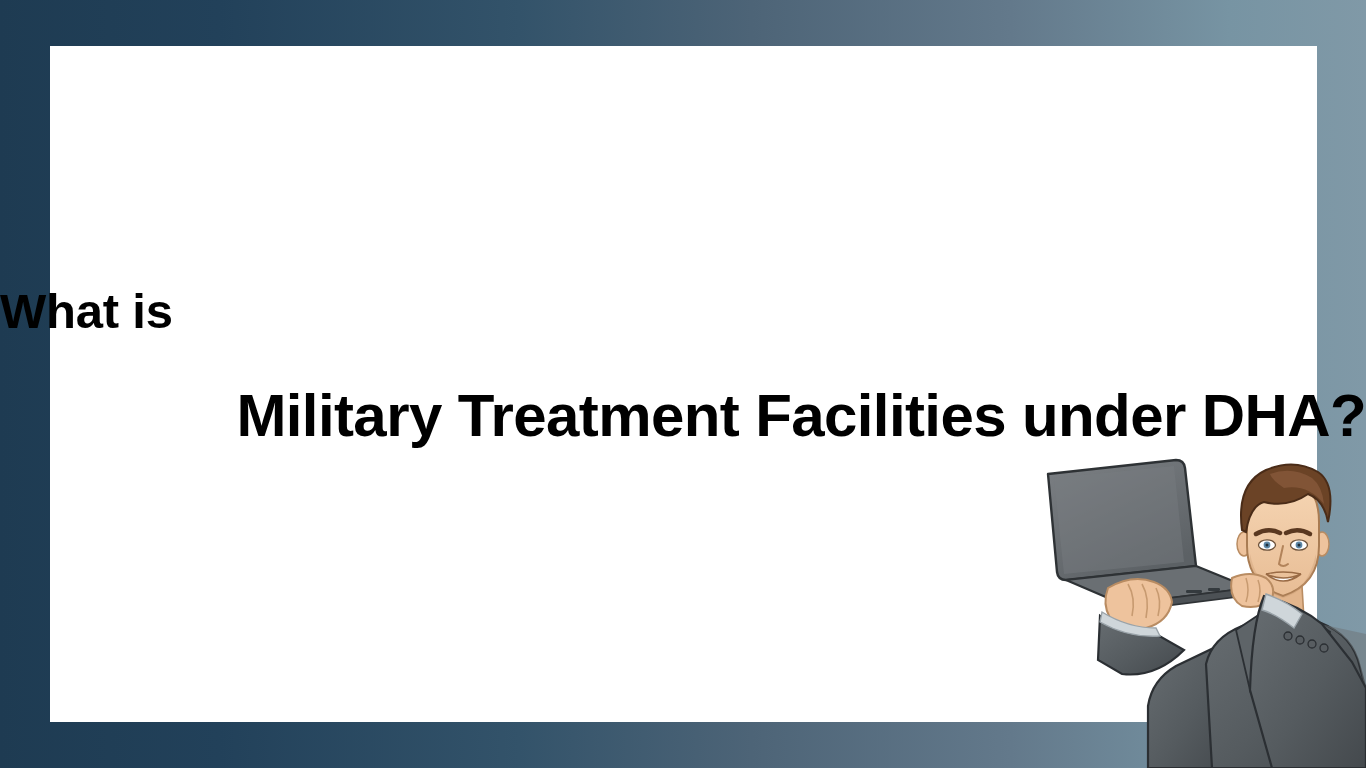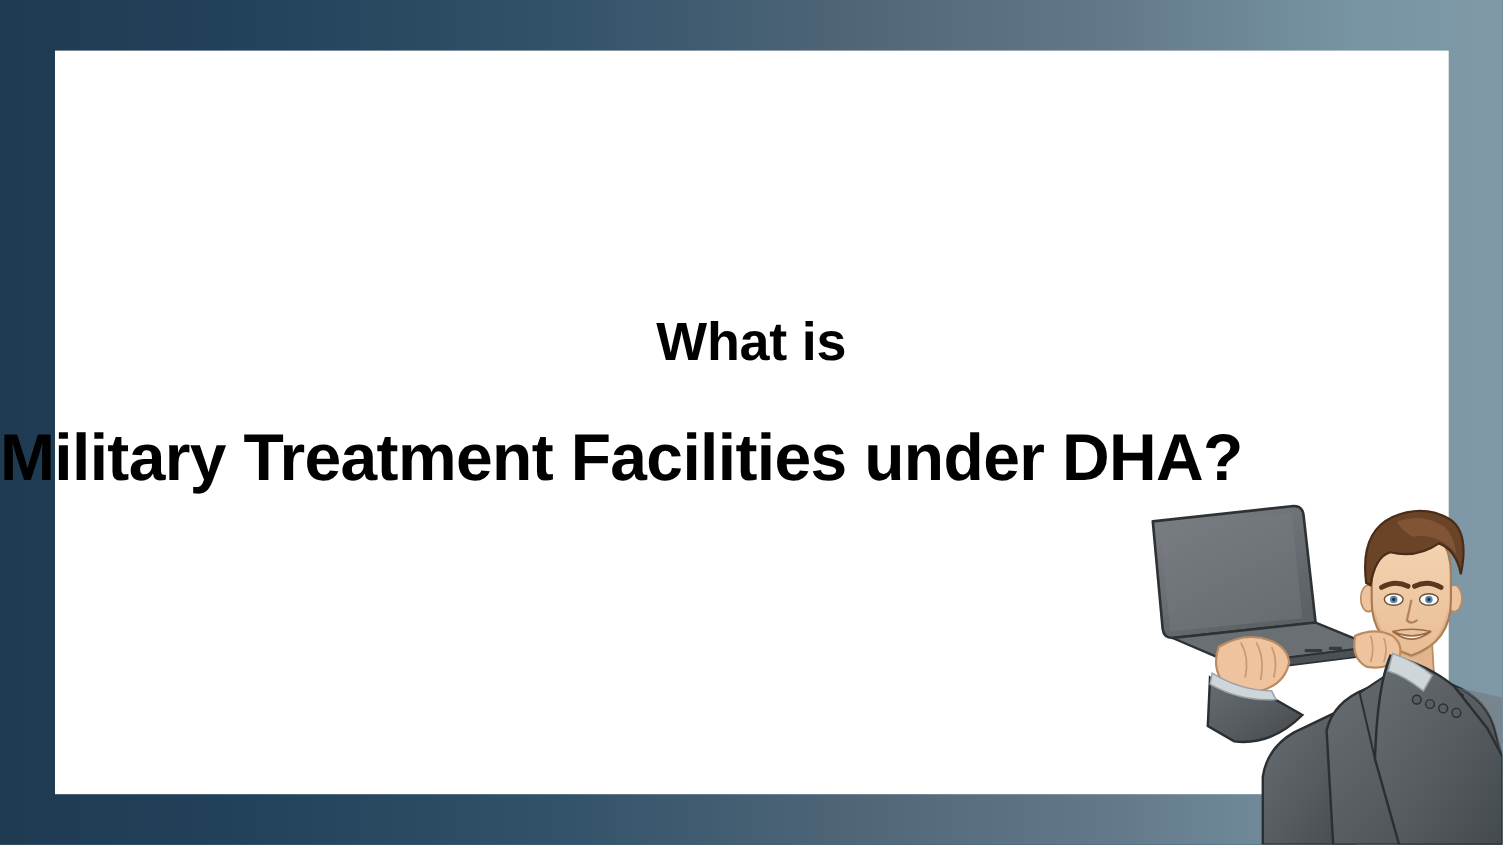--- a/index.html
+++ b/index.html
@@ -46,34 +46,34 @@
     top: 0;
     width: 1366px;
     text-align: center;
     pointer-events: none;
   }
   #title-line-1 {
     position: absolute;
     left: 0;
     top: 287px;
     width: 1366px;
-    text-align: center;
+    text-align: left;
     font-size: 49px;
     font-weight: bold;
     line-height: 1;
     color: #000000;
     letter-spacing: -0.2px;
     white-space: nowrap;
   }
   #title-line-2 {
     position: absolute;
     left: 0;
     top: 386px;
     width: 1366px;
-    text-align: left;
+    text-align: right;
     font-size: 60px;
     font-weight: bold;
     line-height: 1;
     color: #000000;
     letter-spacing: -0.6px;
     white-space: nowrap;
   }
 
   
   #illustration {

